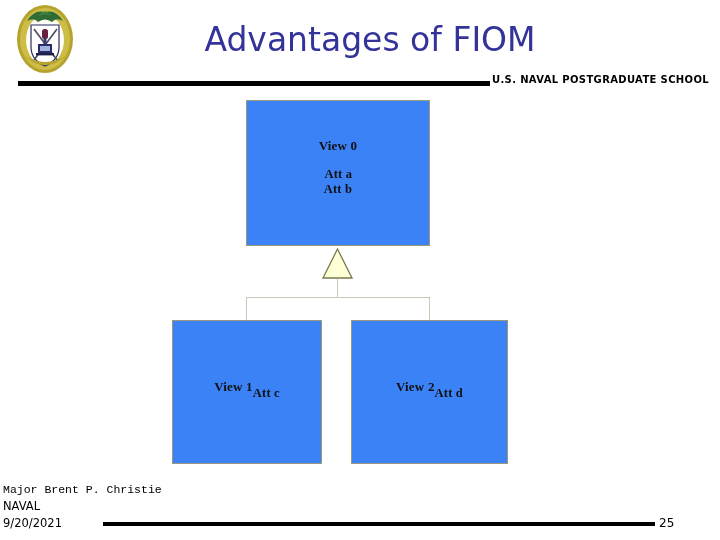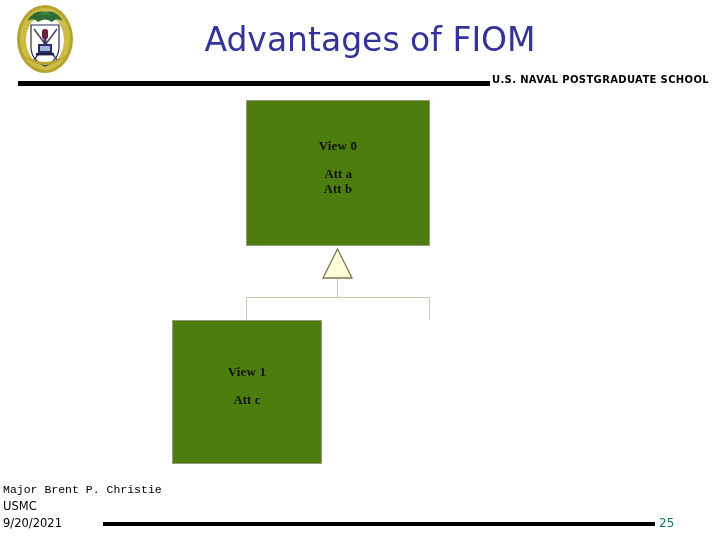--- a/index.html
+++ b/index.html
@@ -88,21 +88,21 @@
   #diagram {
     position: absolute;
     left: 0;
     top: 0;
     width: 720px;
     height: 540px;
     pointer-events: none;
   }
   .uml-box {
     position: absolute;
-    background: #4d7c0f;
+    background: #3b82f6;
     border: 1px solid #9a9a7a;
     box-sizing: border-box;
     display: flex;
     flex-direction: column;
     align-items: center;
     justify-content: center;
     pointer-events: auto;
   }
   .uml-title {
     font-family: "Liberation Serif", serif;
@@ -125,21 +125,21 @@
     letter-spacing: 0.2px;
   }
 
   #box-view0 { left: 246px; top: 100px; width: 184px; height: 146px; }
   #box-view1 { left: 172px; top: 320px; width: 150px; height: 144px; }
   #box-view2 { left: 351px; top: 320px; width: 157px; height: 144px; }
 
   
   #box-view0 .stack { transform: translateY(-6px); display:flex; flex-direction:column; align-items:center; }
   #box-view1 .stack,
-  #box-view2 .stack { transform: translateY(-6px); display:flex; flex-direction:column; align-items:center; }
+  #box-view2 .stack { transform: translateY(-6px); display:flex; flex-direction:row; align-items:center; }
 
   
   .conn {
     position: absolute;
     background: #c9c9b8;
     pointer-events: none;
   }
   #conn-vert     { left: 337px; top: 279px; width: 1px;  height: 19px; }
   #conn-horiz    { left: 246px; top: 297px; width: 184px; height: 1px; }
   #conn-left-dn  { left: 246px; top: 297px; width: 1px;  height: 23px; }
@@ -195,21 +195,21 @@
     height: 4px;
     background: #000000;
   }
   #footer-page {
     position: absolute;
     left: 659px;
     top: 516px;
     font-family: "DejaVu Sans", sans-serif;
     font-size: 12px;
     line-height: 15px;
-    color: #0f766e;
+    color: #000000;
     white-space: nowrap;
   }
 </style>
 </head>
 <body>
 
 <div id="slide">
 
   <div id="seal">
     <svg width="62" height="72" viewBox="0 0 62 72" xmlns="http://www.w3.org/2000/svg">
@@ -270,22 +270,30 @@
 
     <div class="uml-box" id="box-view1">
       <div class="stack">
         <div class="uml-title">View 1</div>
         <div class="uml-attrs">
           <div class="uml-attr">Att c</div>
         </div>
       </div>
     </div>
 
+    <div class="uml-box" id="box-view2">
+      <div class="stack">
+        <div class="uml-title">View 2</div>
+        <div class="uml-attrs">
+          <div class="uml-attr">Att d</div>
+        </div>
+      </div>
+    </div>
 
   </div>
 
   <div id="footer-author">Major Brent P. Christie</div>
-  <div id="footer-org">USMC</div>
+  <div id="footer-org">NAVAL</div>
   <div id="footer-date">9/20/2021</div>
   <div id="footer-rule"></div>
   <div id="footer-page">25</div>
 
 </div>
 
 </body></html>

